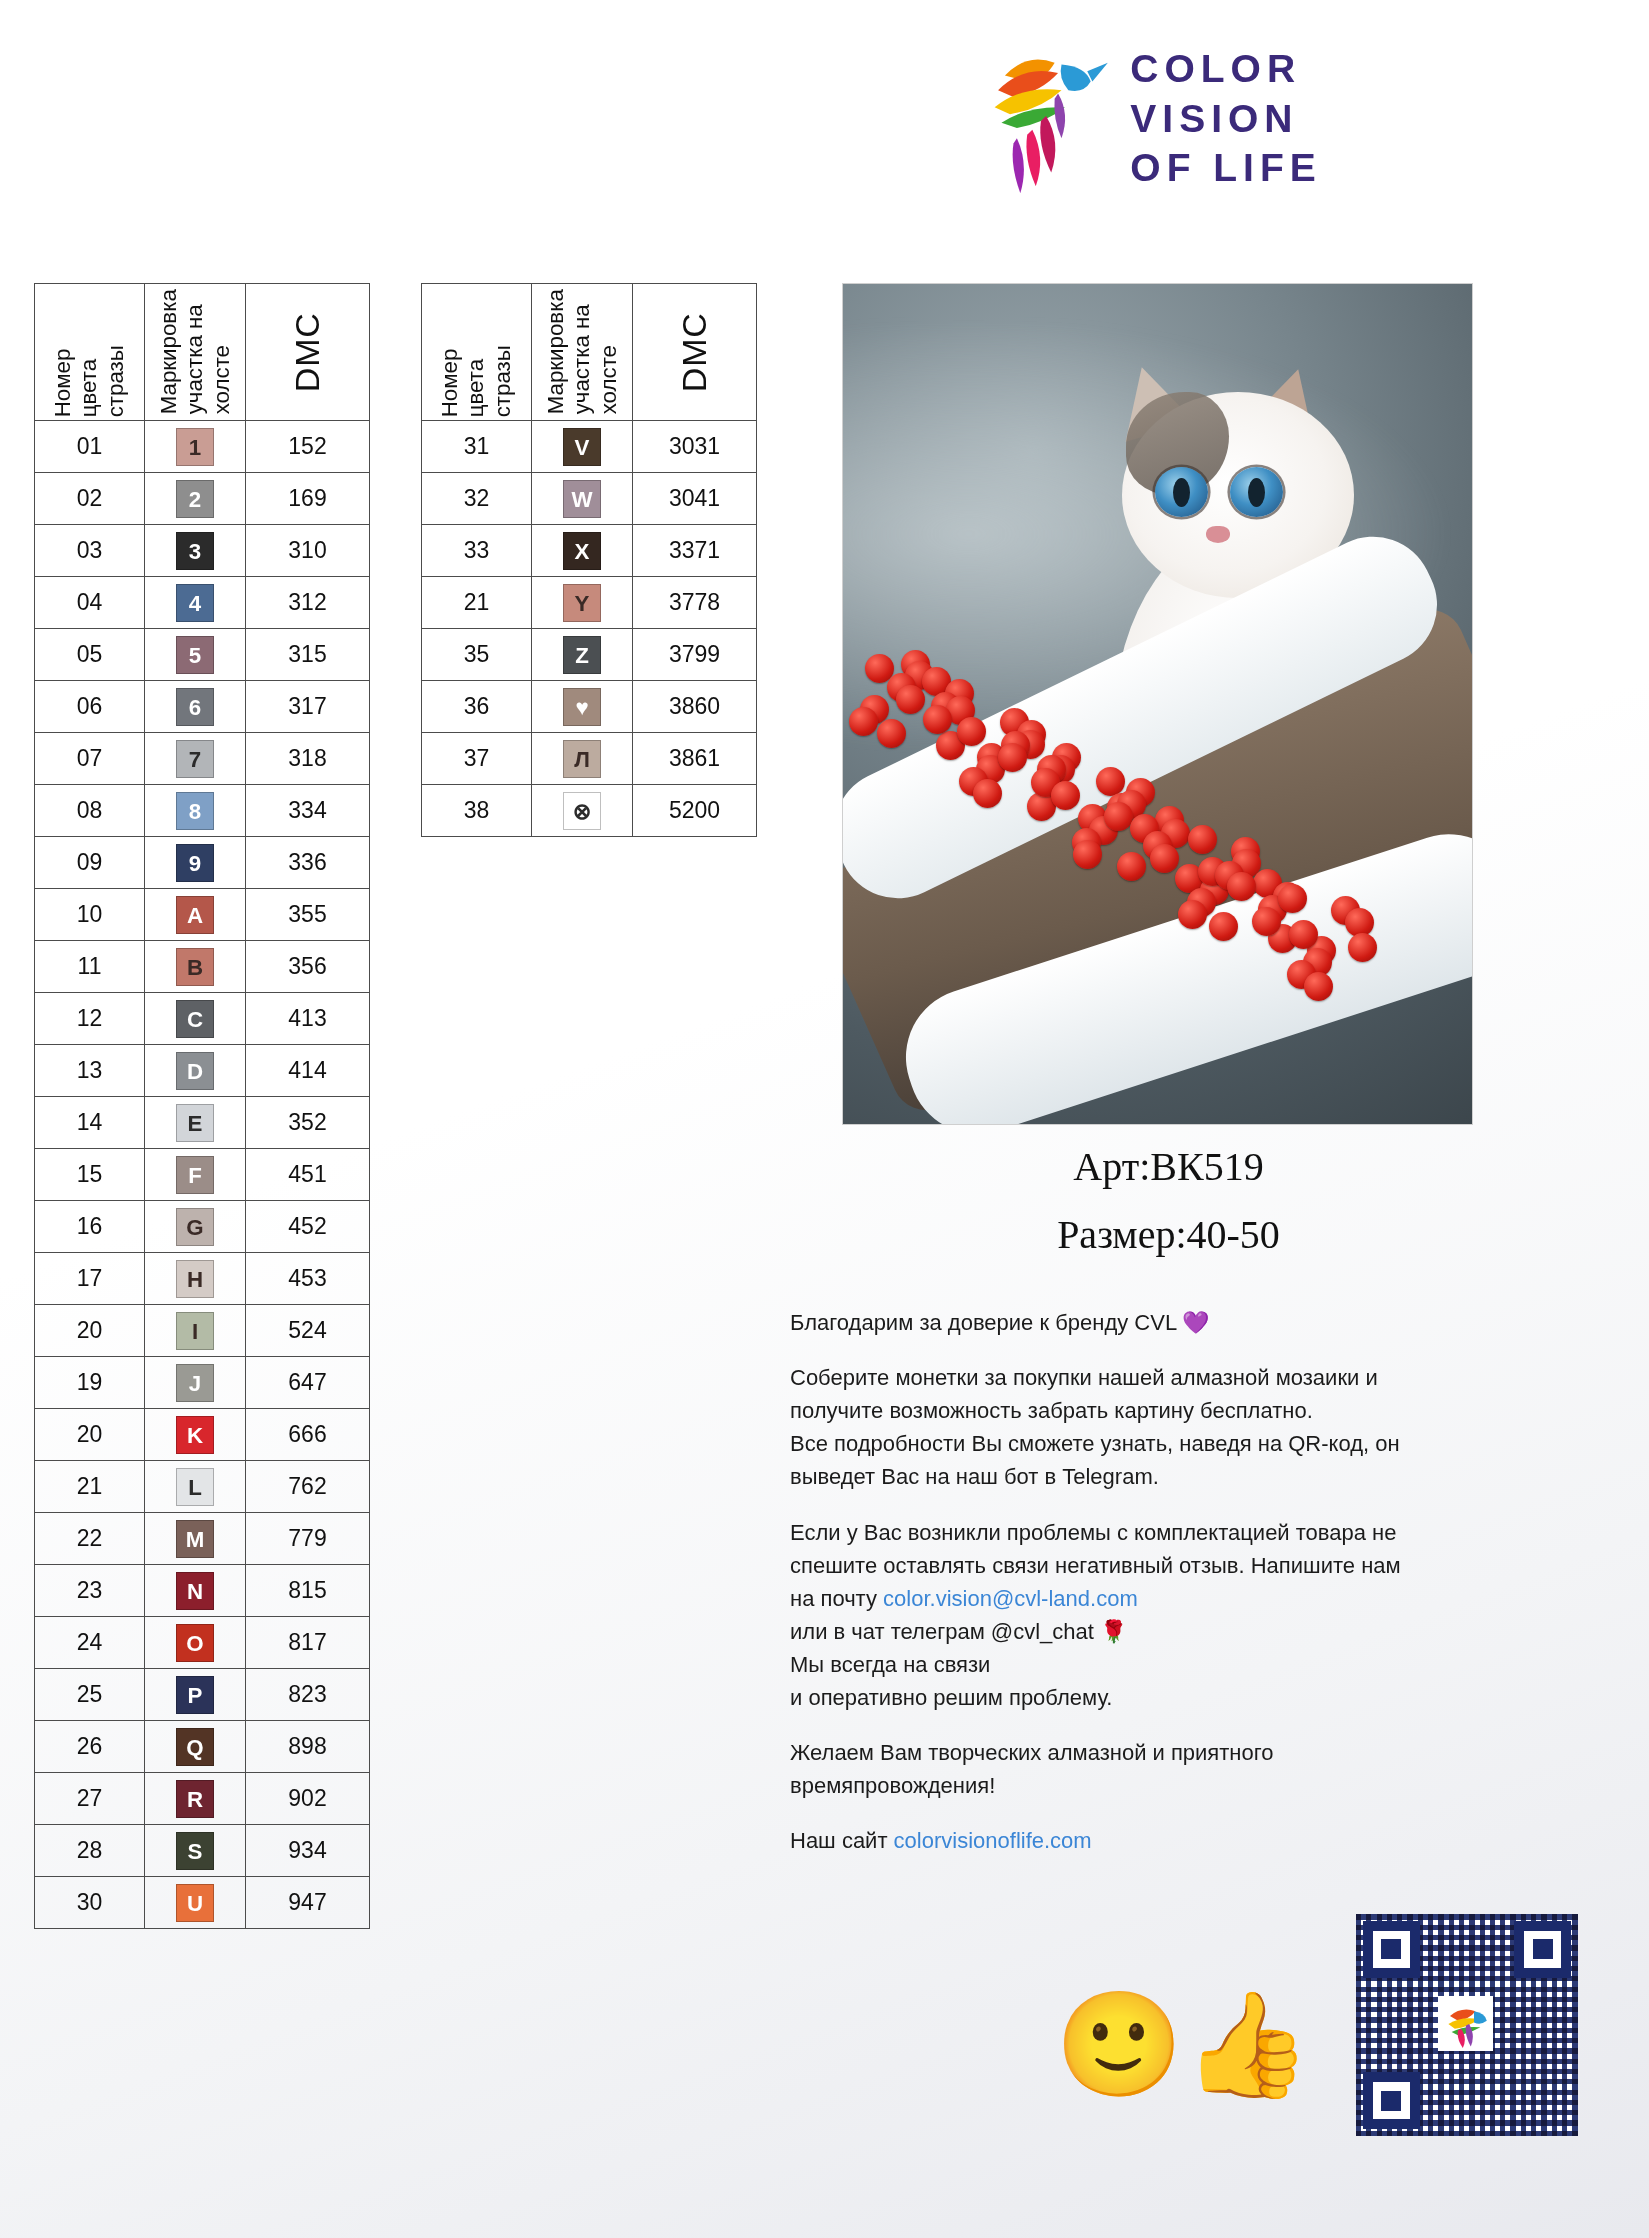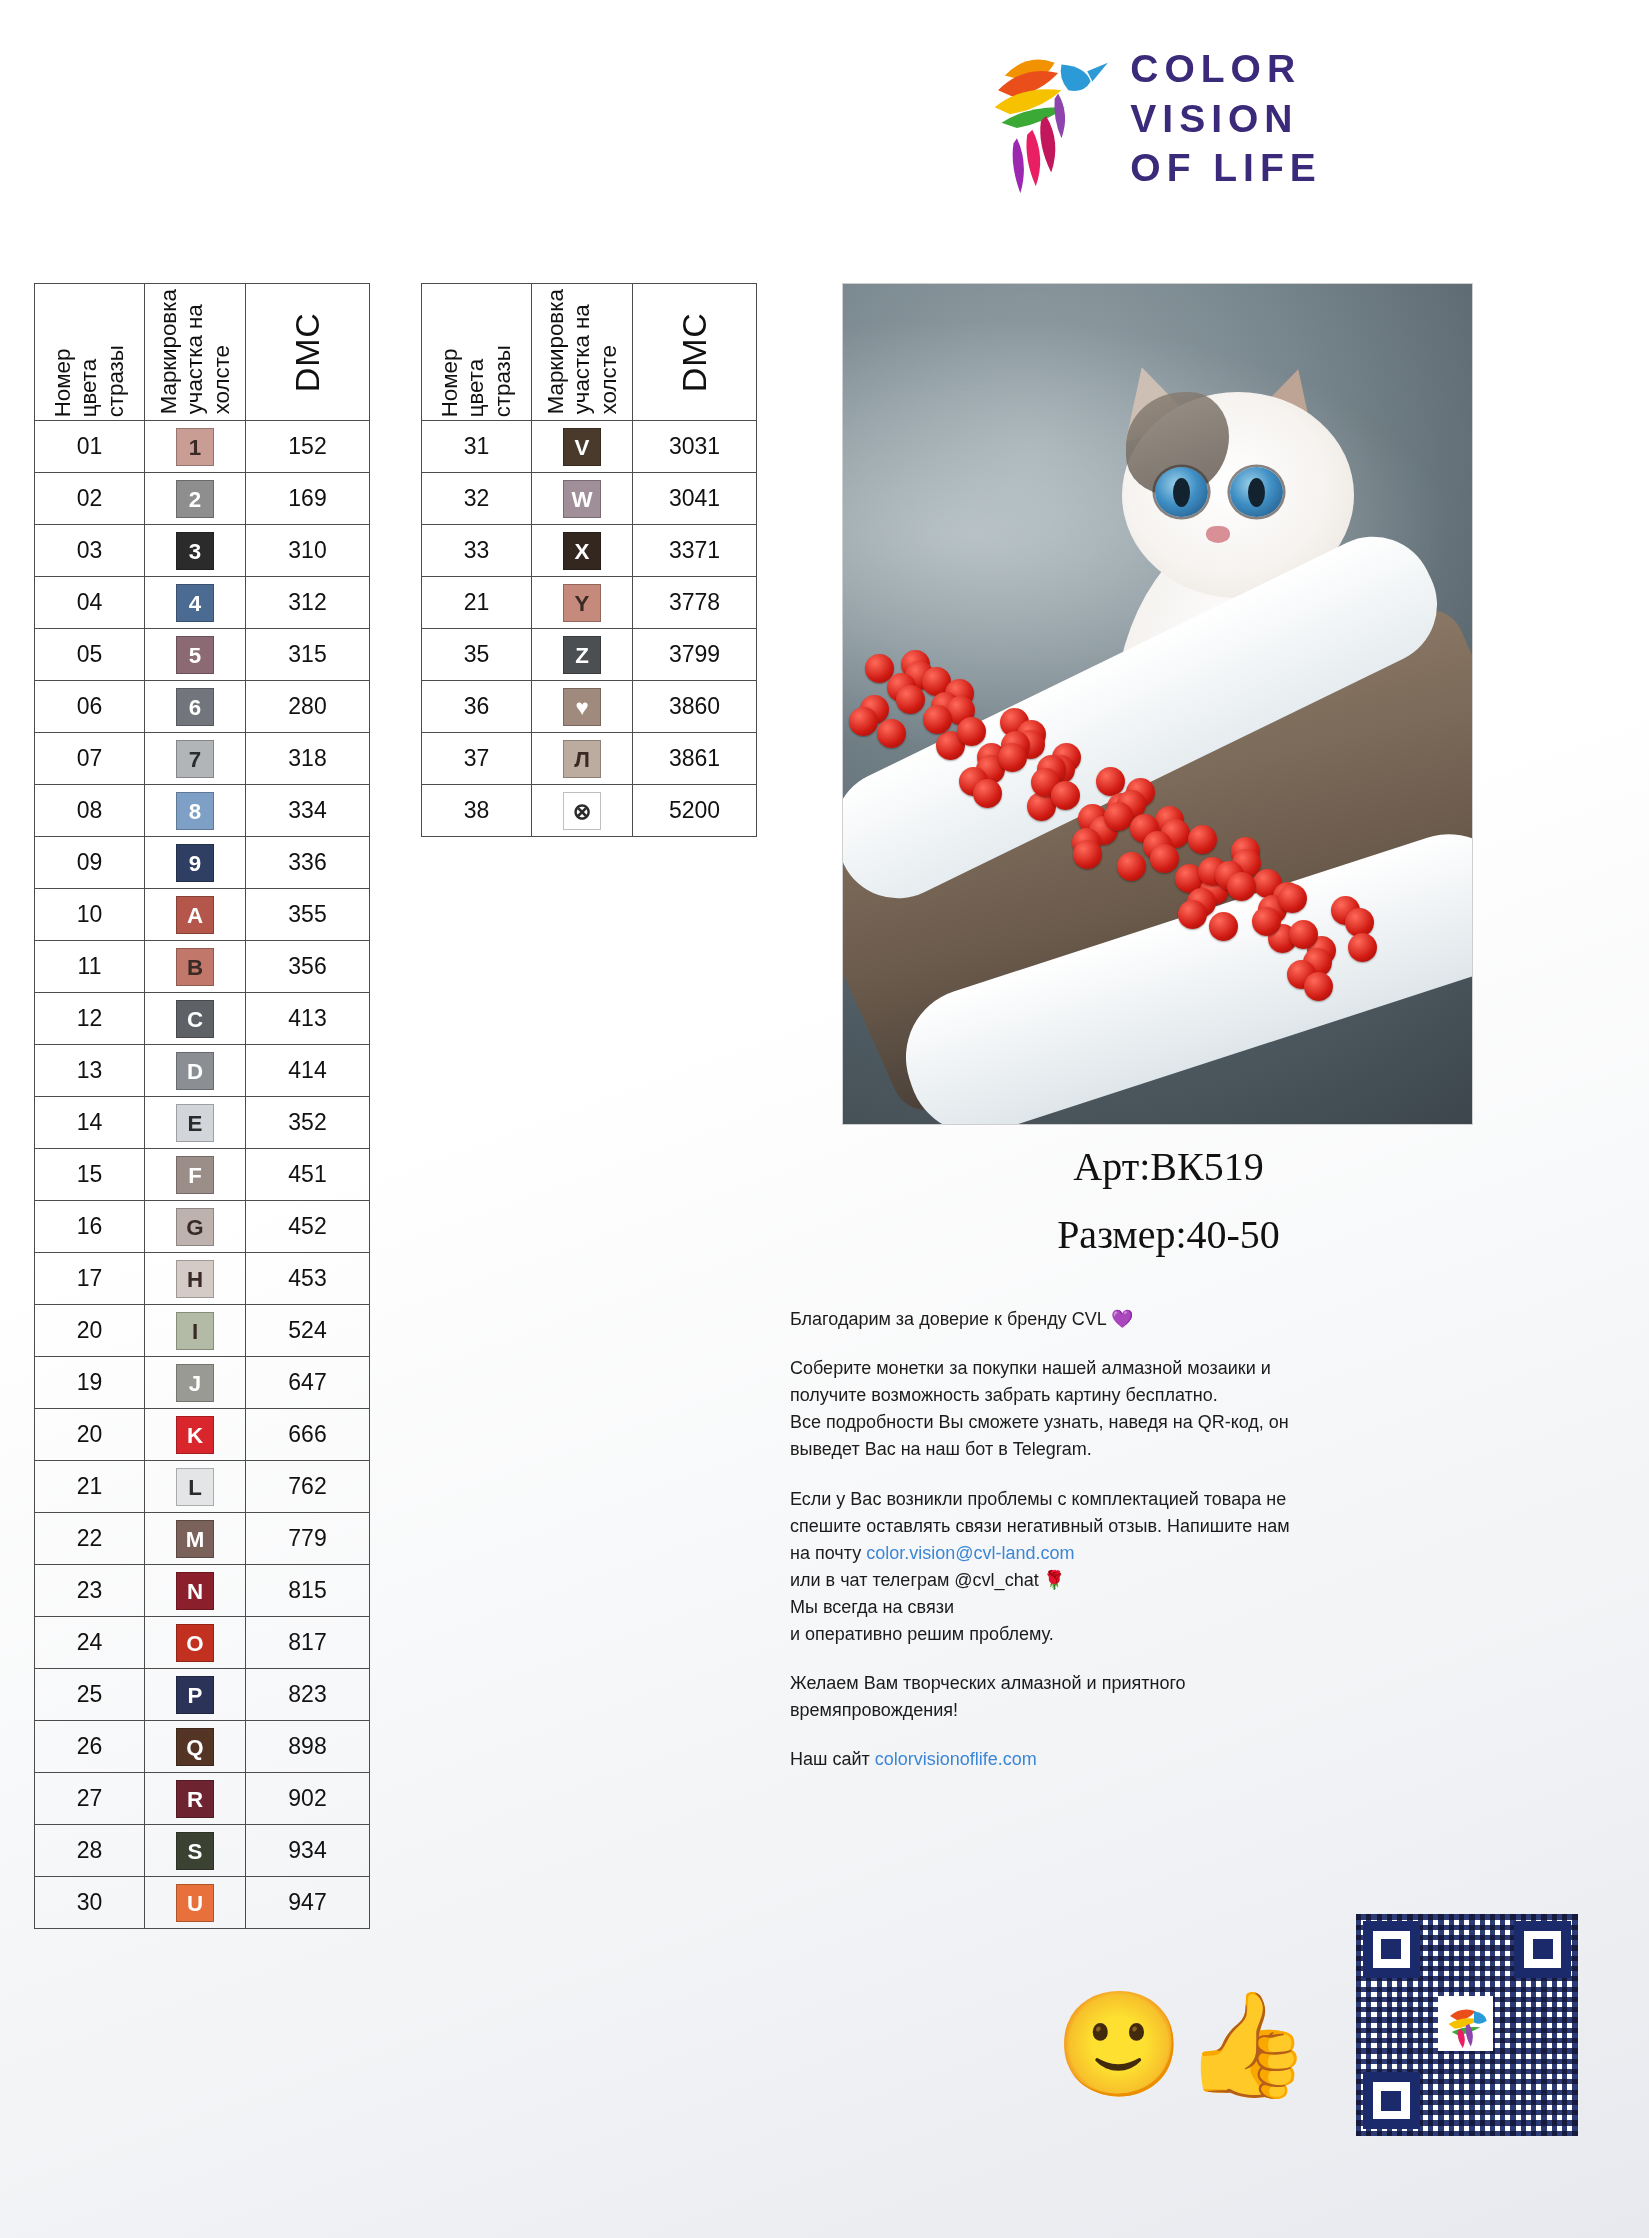--- a/index.html
+++ b/index.html
@@ -198,21 +198,21 @@
     font-family: "Liberation Serif", serif;
   }
   .art-line { top: 1143px; }
   .size-line { top: 1211px; }
 
   .body-text {
     position: absolute;
     left: 790px;
     top: 1306px;
     width: 808px;
-    font-size: 18px;
+    font-size: 22px;
     line-height: 1.5;
     color: #1b1b1b;
   }
   .body-text p { margin: 0 0 22.3px 0; }
   .link { color: #3b86d6; }
 
   .qr {
     position: absolute;
     left: 1356px; top: 1914px;
     width: 222px; height: 222px;
@@ -306,21 +306,21 @@
           <td class="col-dmc">312</td>
         </tr>
         <tr>
           <td class="col-num">05</td>
           <td class="col-mark"><span class="swatch" style="background: rgb(140, 106, 116); color: rgb(255, 255, 255);">5</span></td>
           <td class="col-dmc">315</td>
         </tr>
         <tr>
           <td class="col-num">06</td>
           <td class="col-mark"><span class="swatch" style="background: rgb(114, 118, 124); color: rgb(255, 255, 255);">6</span></td>
-          <td class="col-dmc">280</td>
+          <td class="col-dmc">317</td>
         </tr>
         <tr>
           <td class="col-num">07</td>
           <td class="col-mark"><span class="swatch" style="background: rgb(178, 181, 184); color: rgb(43, 43, 43);">7</span></td>
           <td class="col-dmc">318</td>
         </tr>
         <tr>
           <td class="col-num">08</td>
           <td class="col-mark"><span class="swatch" style="background: rgb(127, 160, 198); color: rgb(255, 255, 255);">8</span></td>
           <td class="col-dmc">334</td>

